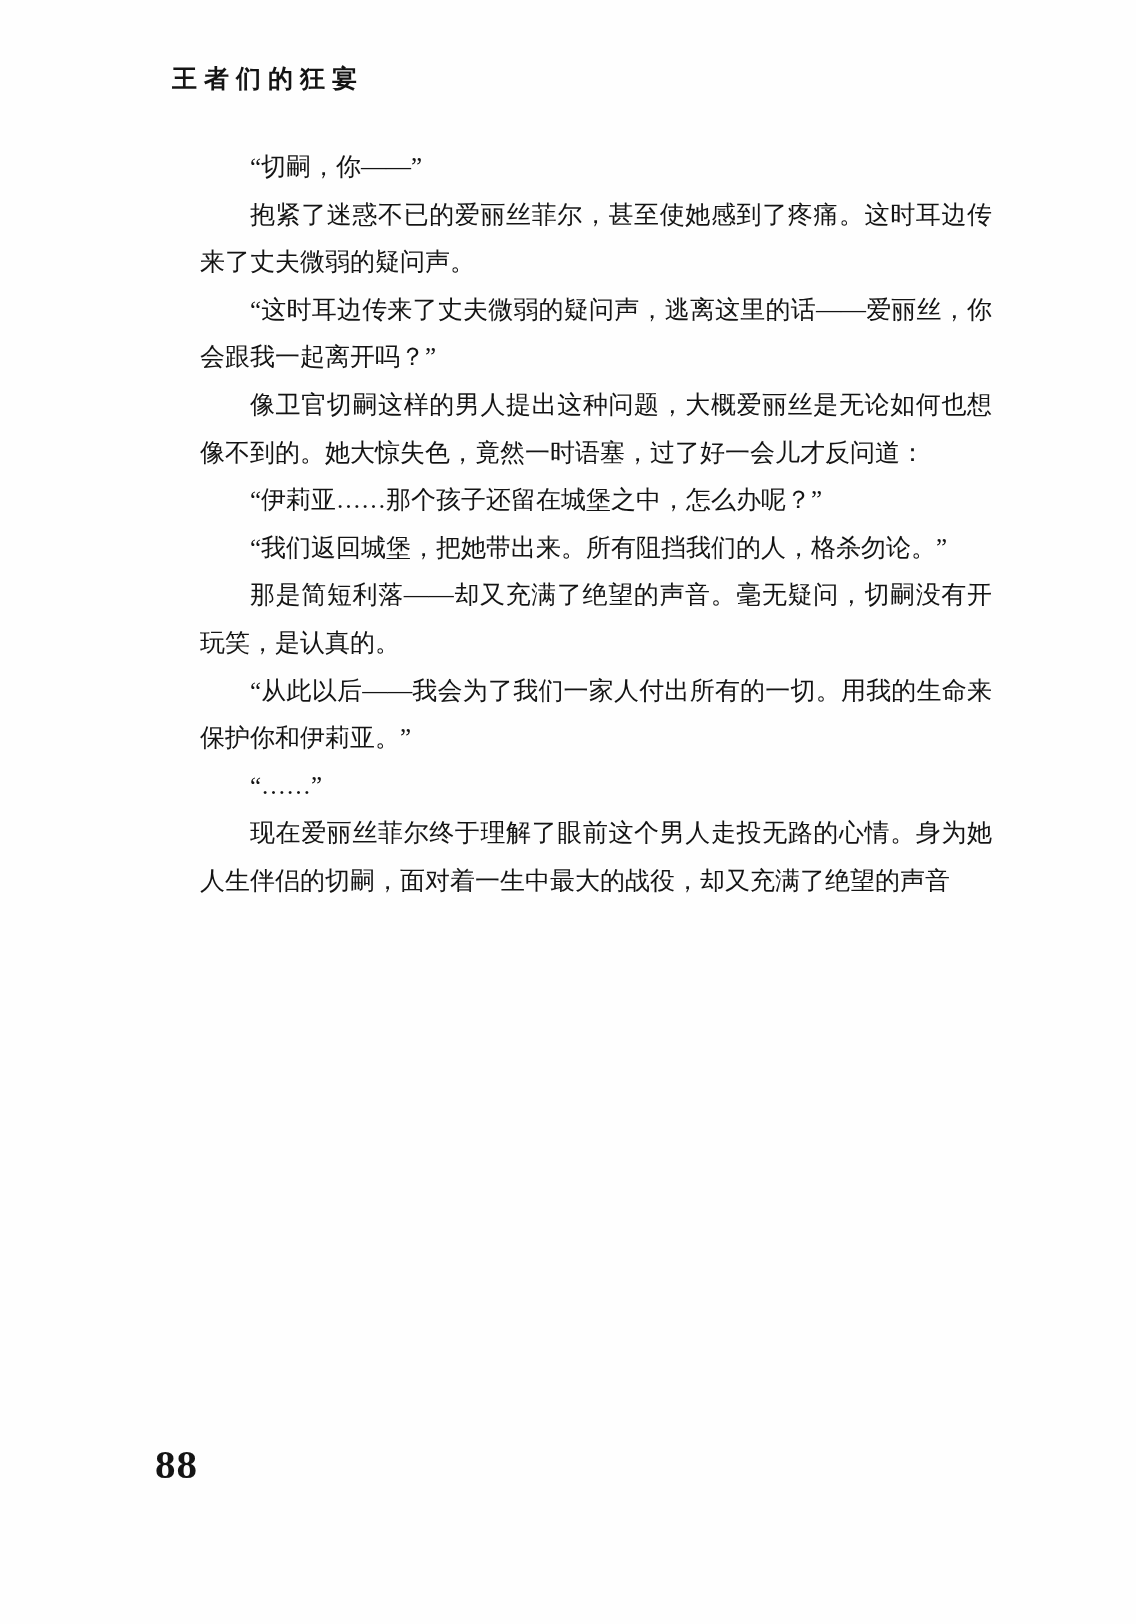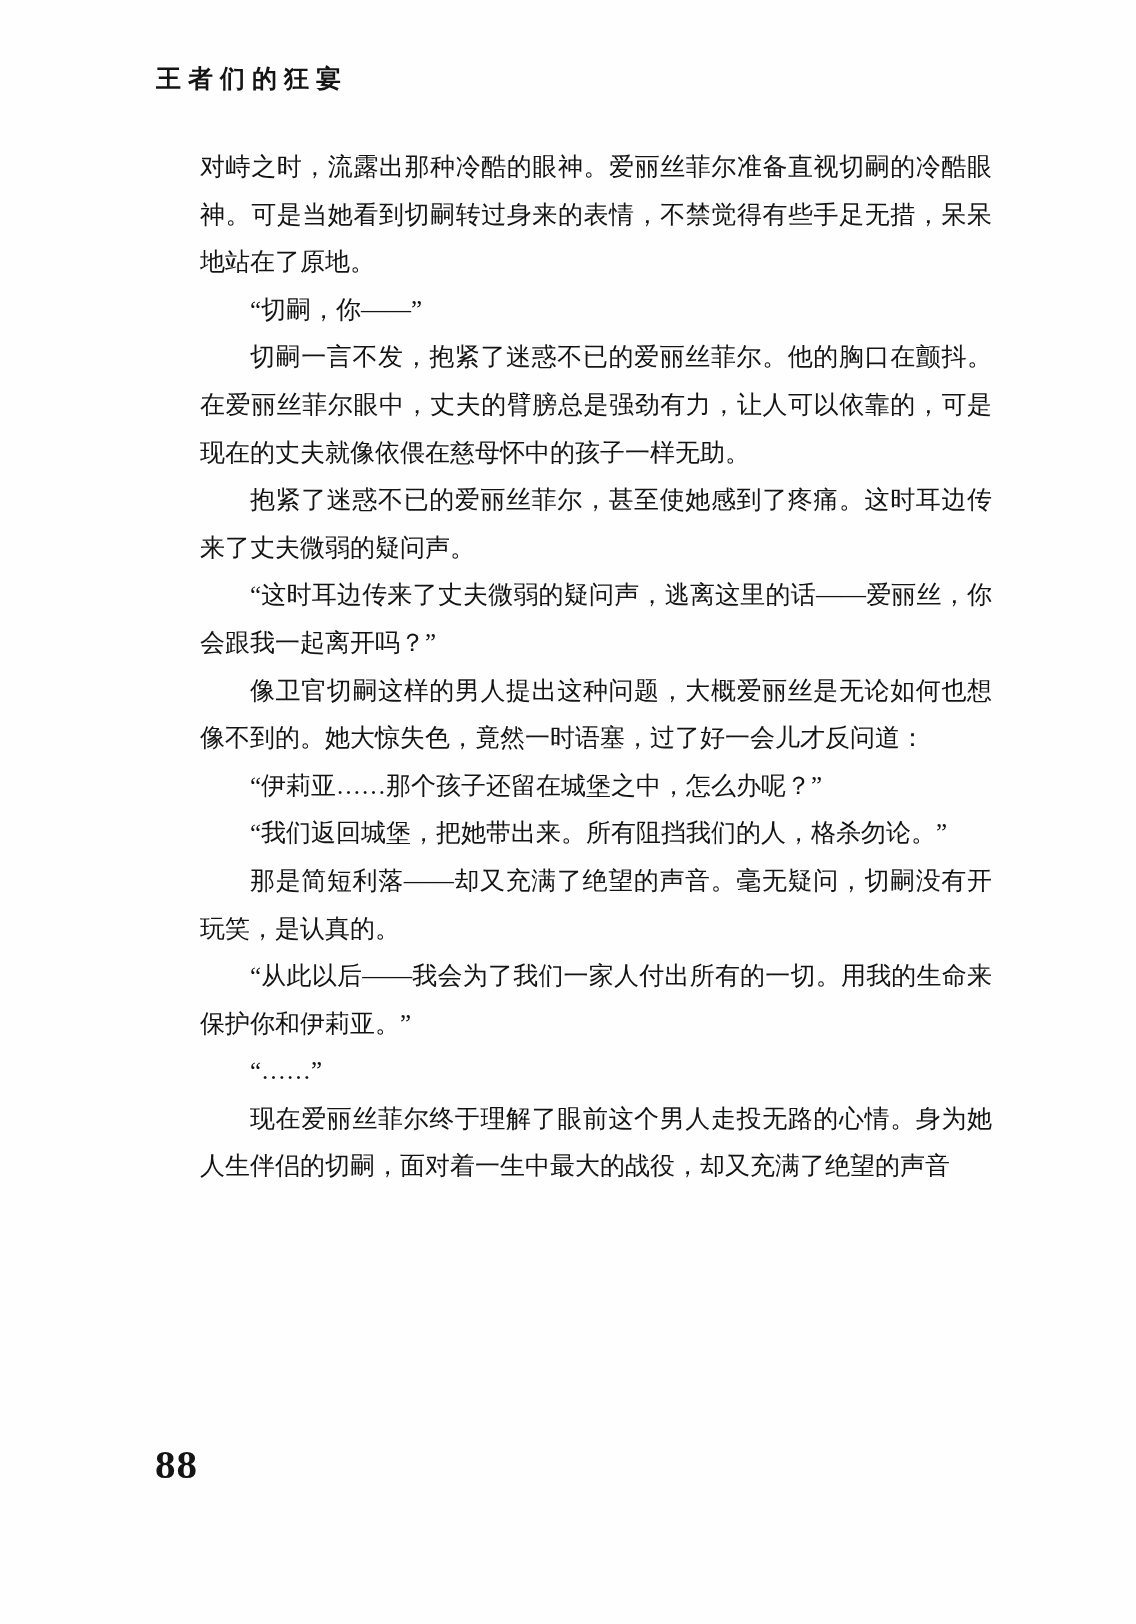--- a/index.html
+++ b/index.html
@@ -7,21 +7,21 @@
     position: relative;
     width: 1136px;
     height: 1624px;
     background: #fefefe;
     overflow: hidden;
     font-family: "Liberation Serif", "DejaVu Serif", serif;
     color: #141414;
   }
   .running-header {
     position: absolute;
-    left: 156px;
+    left: 172px;
     top: 62px;
     font-size: 25px;
     font-weight: bold;
     letter-spacing: 7px;
     white-space: nowrap;
   }
   .body-text {
     position: absolute;
     left: 200px;
     top: 143px;
@@ -42,23 +42,21 @@
     letter-spacing: 1px;
   }
 </style>
 </head>
 <body>
 
 <div class="page">
   <div class="running-header">王者们的狂宴</div>
 
   <div class="body-text">
-      <p class="para">对峙之时，流露出那种冷酷的眼神。爱丽丝菲尔准备直视切嗣的冷酷眼神。可是当她看到切嗣转过身来的表情，不禁觉得有些手足无措，呆呆地站在了原地。</p>
       <p class="para indent">“切嗣，你——”</p>
-      <p class="para indent">切嗣一言不发，抱紧了迷惑不已的爱丽丝菲尔。他的胸口在颤抖。在爱丽丝菲尔眼中，丈夫的臂膀总是强劲有力，让人可以依靠的，可是现在的丈夫就像依偎在慈母怀中的孩子一样无助。</p>
       <p class="para indent">抱紧了迷惑不已的爱丽丝菲尔，甚至使她感到了疼痛。这时耳边传来了丈夫微弱的疑问声。</p>
       <p class="para indent">“这时耳边传来了丈夫微弱的疑问声，逃离这里的话——爱丽丝，你会跟我一起离开吗？”</p>
       <p class="para indent">像卫官切嗣这样的男人提出这种问题，大概爱丽丝是无论如何也想像不到的。她大惊失色，竟然一时语塞，过了好一会儿才反问道：</p>
       <p class="para indent">“伊莉亚……那个孩子还留在城堡之中，怎么办呢？”</p>
       <p class="para indent">“我们返回城堡，把她带出来。所有阻挡我们的人，格杀勿论。”</p>
       <p class="para indent">那是简短利落——却又充满了绝望的声音。毫无疑问，切嗣没有开玩笑，是认真的。</p>
       <p class="para indent">“从此以后——我会为了我们一家人付出所有的一切。用我的生命来保护你和伊莉亚。”</p>
       <p class="para indent">“……”</p>
       <p class="para indent">现在爱丽丝菲尔终于理解了眼前这个男人走投无路的心情。身为她人生伴侣的切嗣，面对着一生中最大的战役，却又充满了绝望的声音</p>
     </div>

